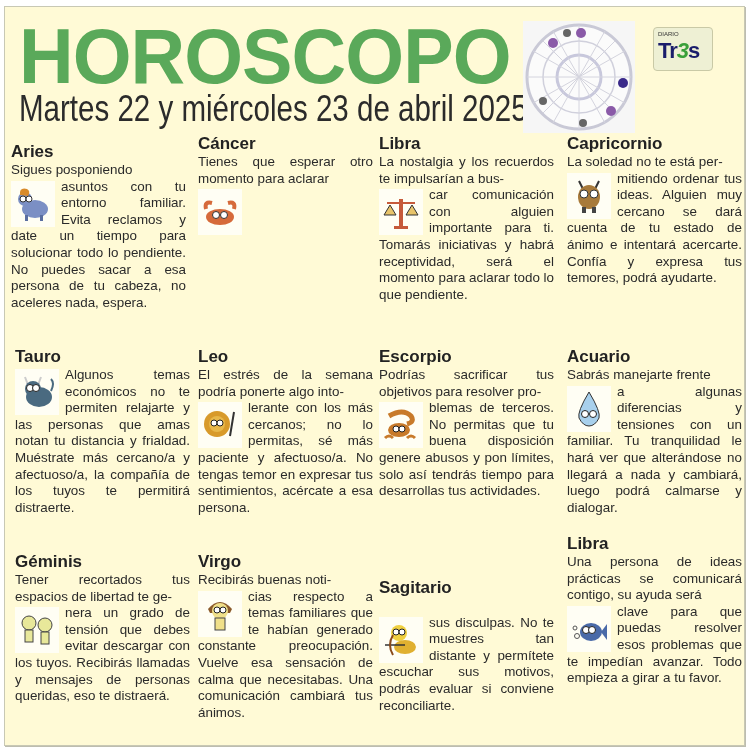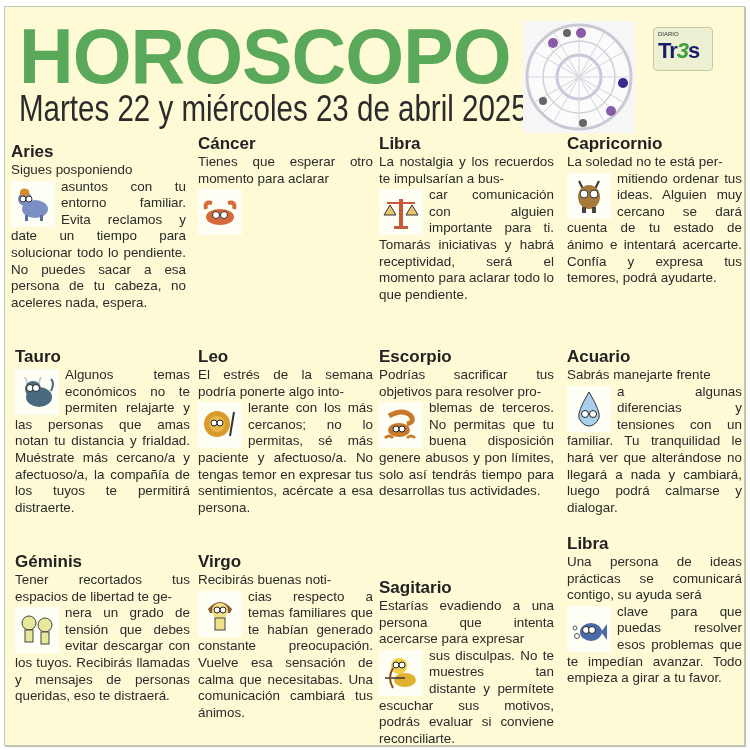--- a/index.html
+++ b/index.html
@@ -206,21 +206,21 @@
             <circle cx="15" cy="15" r="3" fill="#fff" stroke="#222"></circle>
             <circle cx="21" cy="15" r="3" fill="#fff" stroke="#222"></circle>
             <rect x="13" y="23" width="10" height="12" fill="#f0e08a" stroke="#444"></rect>
           </svg>
         </span>
     <span>cias respecto a temas familiares que te habían generado constante preocupación. Vuelve esa sensación de calma que necesitabas. Una comunicación cambiará tus ánimos.</span></p>
   </div>
 
   <div class="sign" style="left:374px;top:571px;">
     <h2>Sagitario</h2>
-    <p><span>Estarías evadiendo a una persona que intenta acercarse para expresar</span><br>
+    <p><br>
     <span class="icon">
           <svg viewBox="0 0 36 38">
             <circle cx="16" cy="12" r="8" fill="#f0d040"></circle>
             <circle cx="13" cy="11" r="3" fill="#fff" stroke="#222"></circle>
             <circle cx="19" cy="11" r="3" fill="#fff" stroke="#222"></circle>
             <ellipse cx="22" cy="26" rx="11" ry="7" fill="#e0b030"></ellipse>
             <line x1="2" y1="24" x2="22" y2="24" stroke="#333" stroke-width="1.5"></line>
             <path d="M10 14 Q4 24 10 34" stroke="#8a4a1a" stroke-width="2" fill="none"></path>
           </svg>
         </span>

